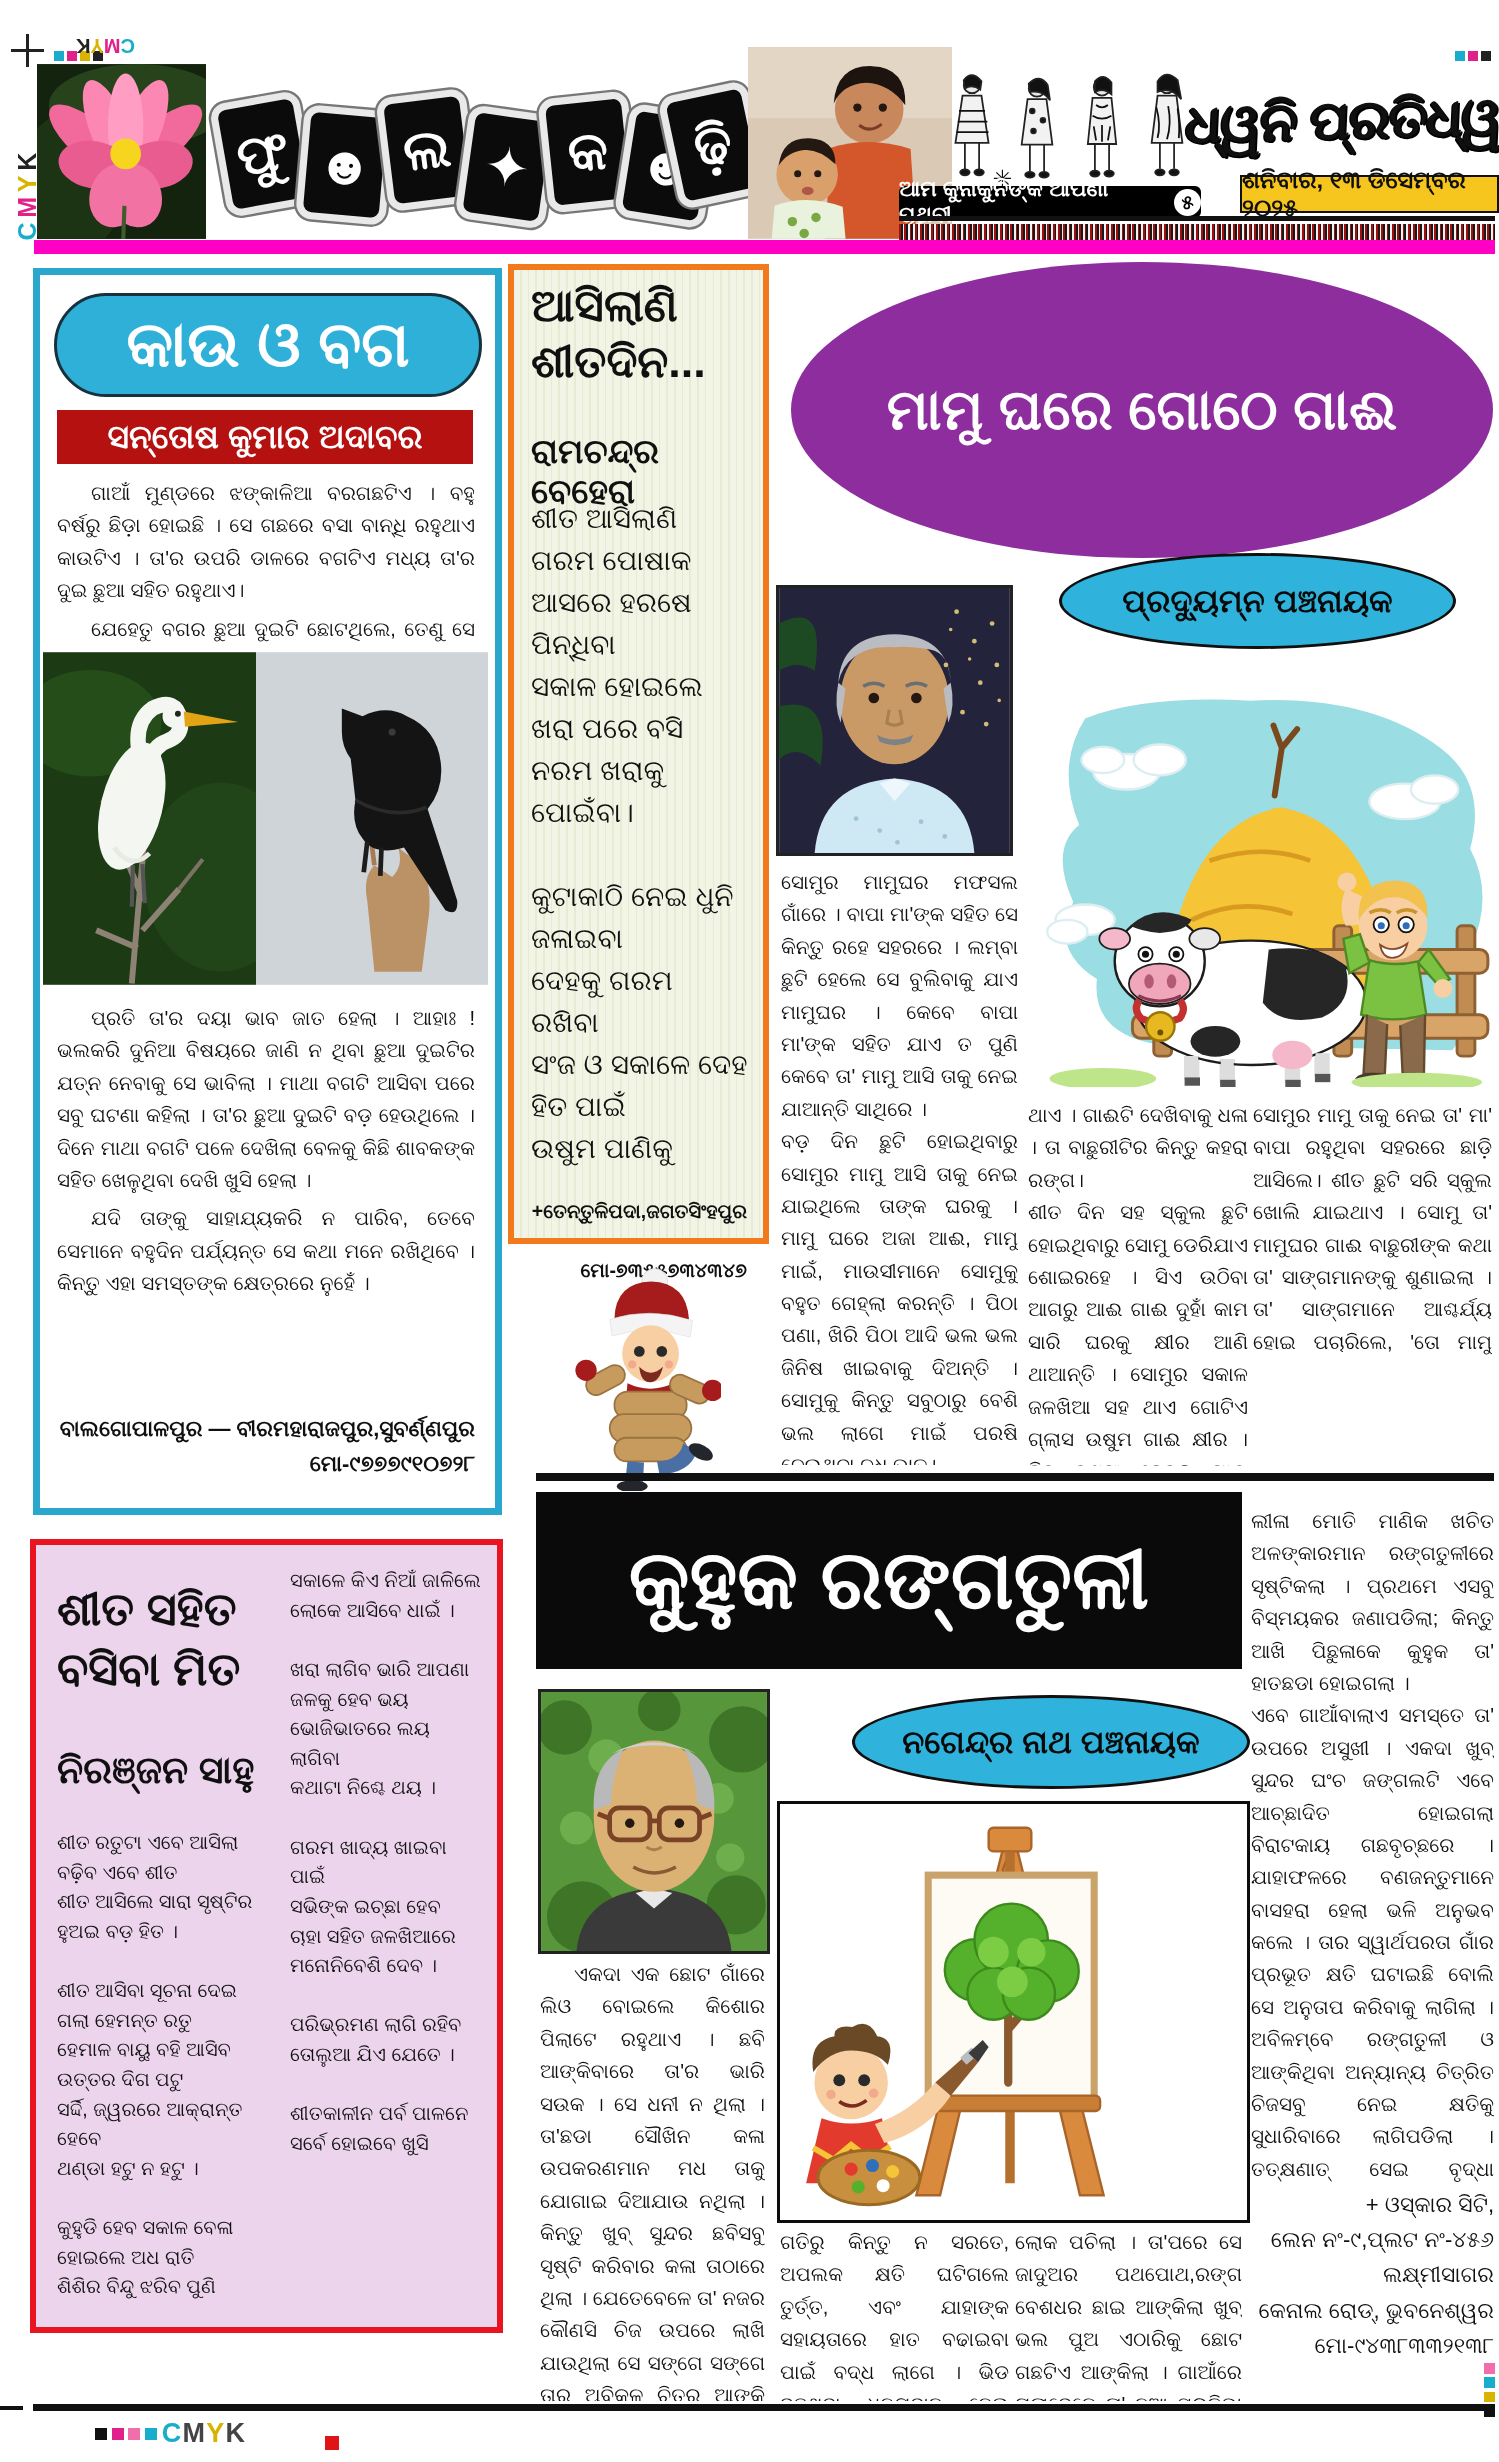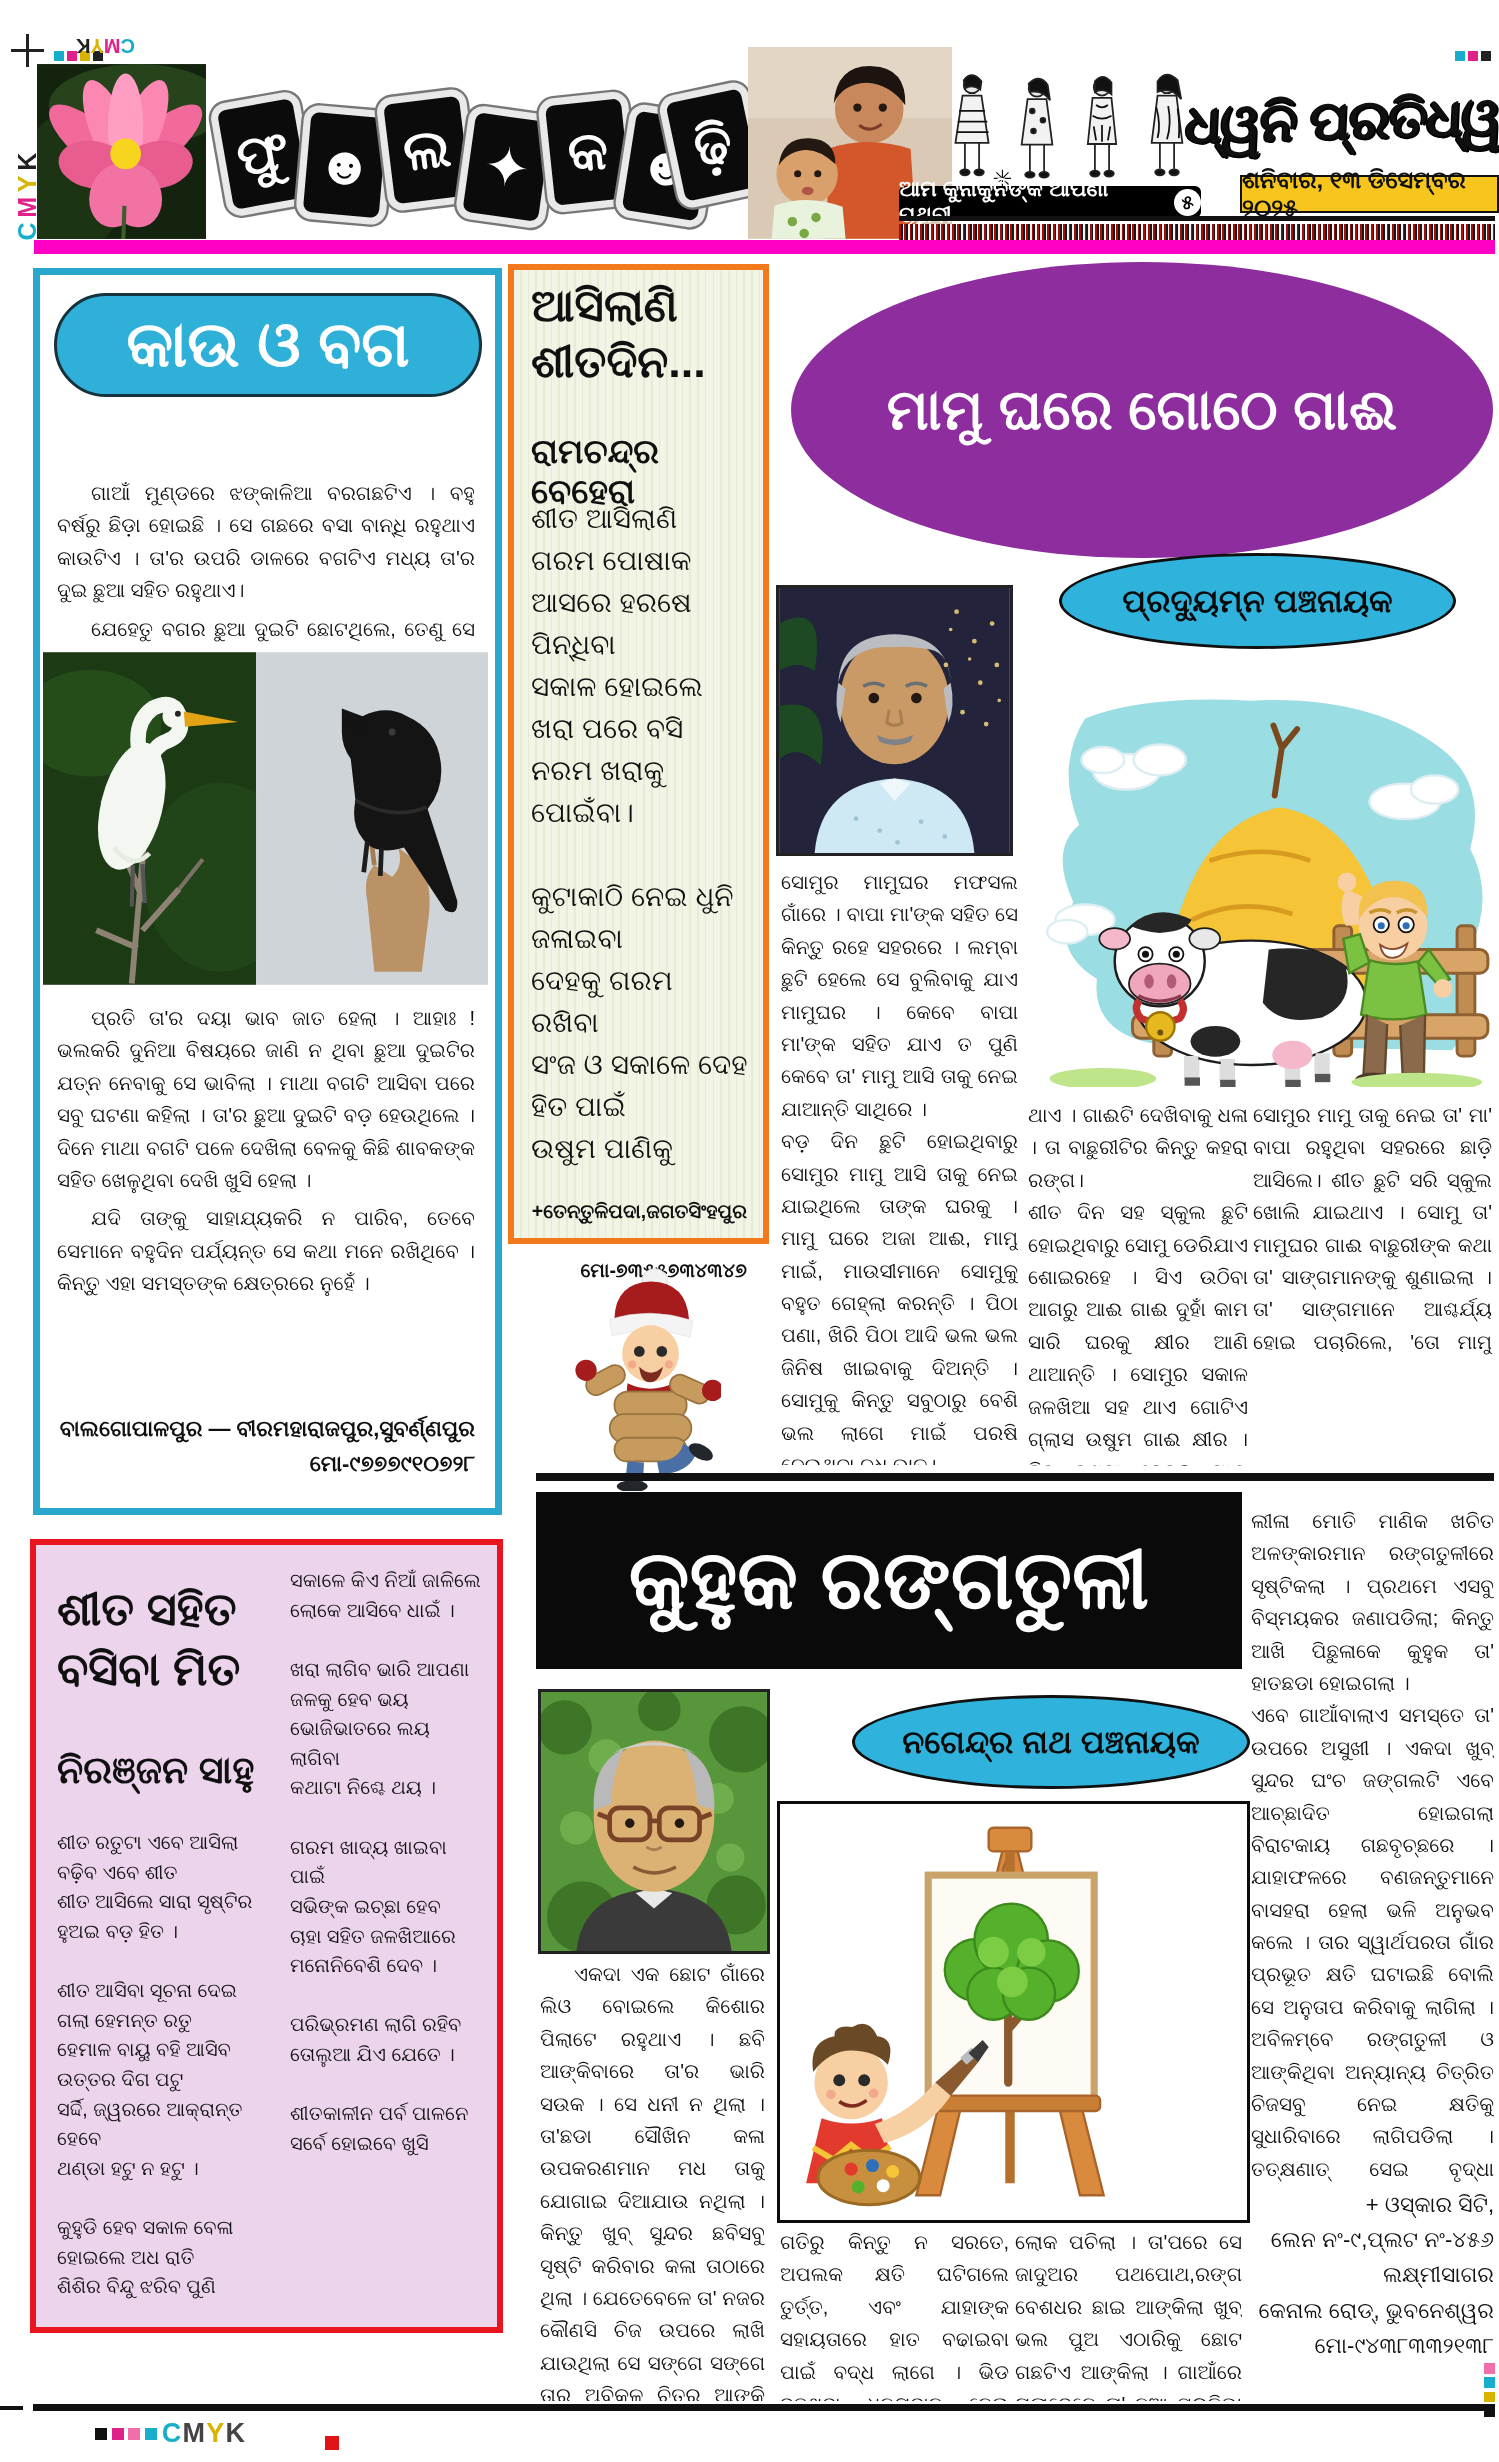--- a/index.html
+++ b/index.html
@@ -209,20 +209,23 @@
     <span>ଶନିବାର, ୧୩ ଡିସେମ୍ବର ୨୦୨୫</span>
   </div>
 
   <div class="abs bar-h" style="left:899px;top:216px;width:596px;height:4.7px;"></div>
   <div class="abs barcode" style="left:899px;top:224px;width:596px;height:16.6px;"></div>
   <div class="abs pinkbar" style="left:34px;top:240px;width:1461px;height:14.2px;"></div>
 
   <div class="abs box-cyan" style="left:33px;top:268px;width:455px;height:1233px;"></div>
   <div class="abs ctr h-blue" style="left:54px;top:293px;width:422px;height:98px;">
     <span>କାଉ ଓ ବଗ</span>
+  </div>
+  <div class="abs ctr h-red" style="left:57px;top:410px;width:416px;height:54px;">
+    <span>ସନ୍ତୋଷ କୁମାର ଅଦାବର</span>
   </div>
   <div class="abs body-txt just ovh" style="left:57px;top:477px;width:418px;height:169px;">
     <p>ଗାଆଁ ମୁଣ୍ଡରେ ଝଙ୍କାଳିଆ ବରଗଛଟିଏ । ବହୁ ବର୍ଷରୁ ଛିଡ଼ା ହୋଇଛି । ସେ ଗଛରେ ବସା ବାନ୍ଧି ରହୁଥାଏ କାଉଟିଏ । ତା'ର ଉପରି ଡାଳରେ ବଗଟିଏ ମଧ୍ୟ ତା'ର ଦୁଇ ଛୁଆ ସହିତ ରହୁଥାଏ।</p>
     <p>ଯେହେତୁ ବଗର ଛୁଆ ଦୁଇଟି ଛୋଟଥିଲେ, ତେଣୁ ସେ ପ୍ରତିଦିନ ତା'ର ଦୁଇ ଛୁଆ ପାଇଁ ଖାଦ୍ୟ ଅନ୍ୱେଷଣରେ ବାହାରକୁ ଯାଇଥାଏ । ନିଜେ କିଛି ଖାଏ, ତା'ପରେ ଦୁଇ ଶାବକଙ୍କ ପାଇଁ ଖାଦ୍ୟ ଆଣିଥାଏ ।</p>
   </div>
 
   <div class="abs" style="left:43px;top:652px;width:445px;height:333px;">
     <svg width="445" height="333" viewBox="0 0 752 562">
       <rect width="360" height="562" fill="#1c3a14"></rect>
       <ellipse cx="80" cy="120" rx="120" ry="90" fill="#27521c" opacity="0.8"></ellipse>

